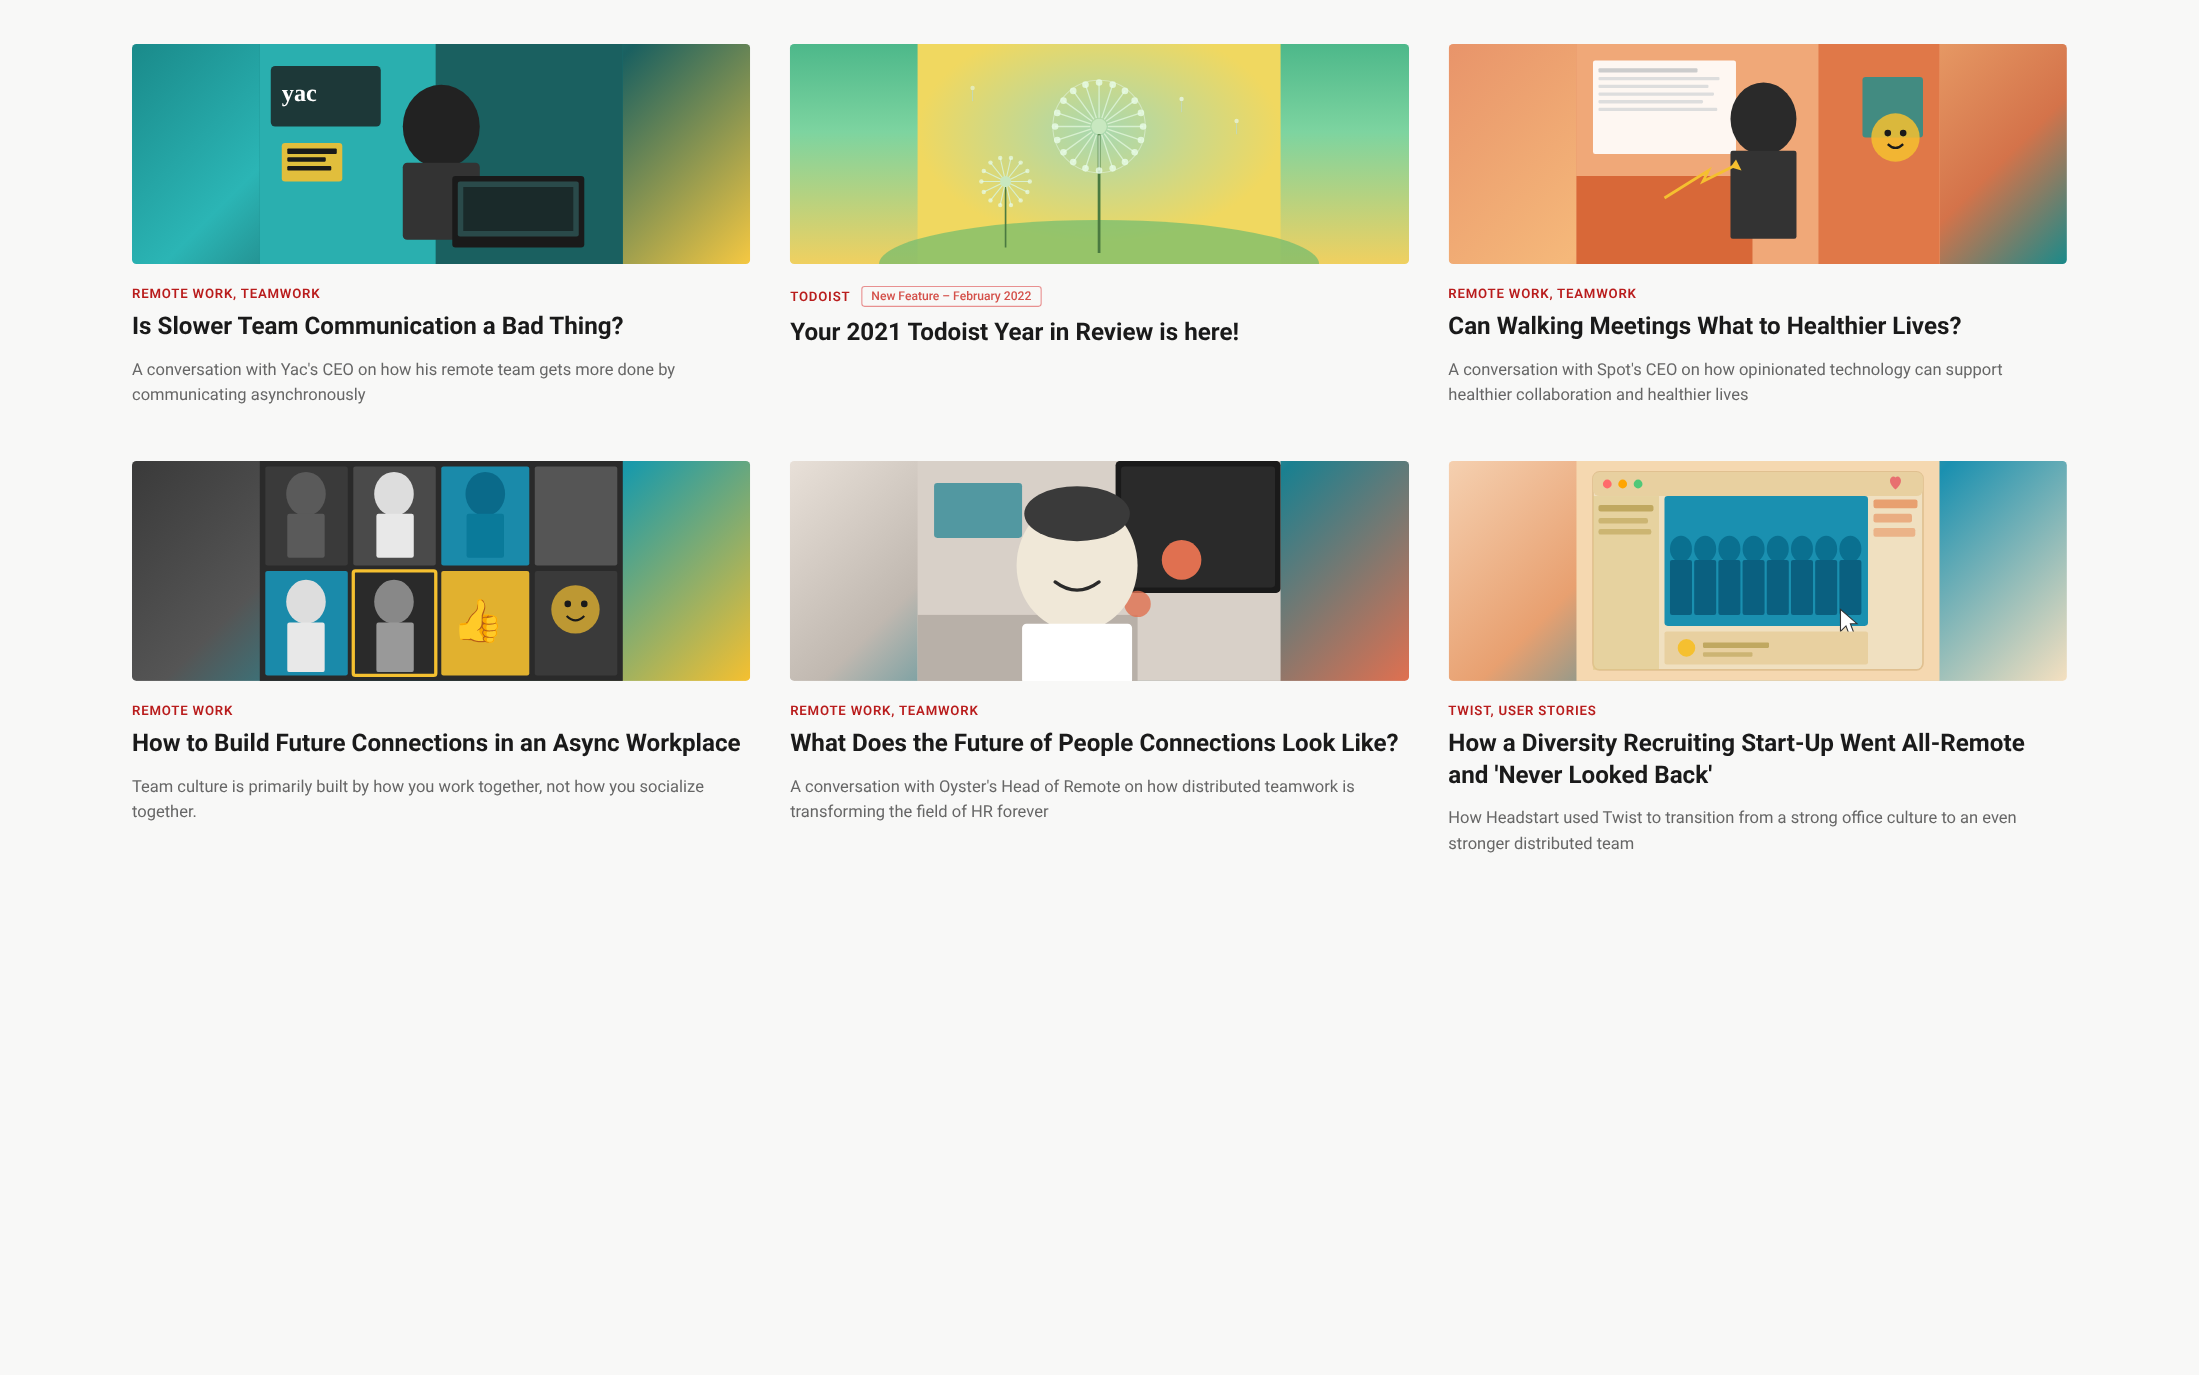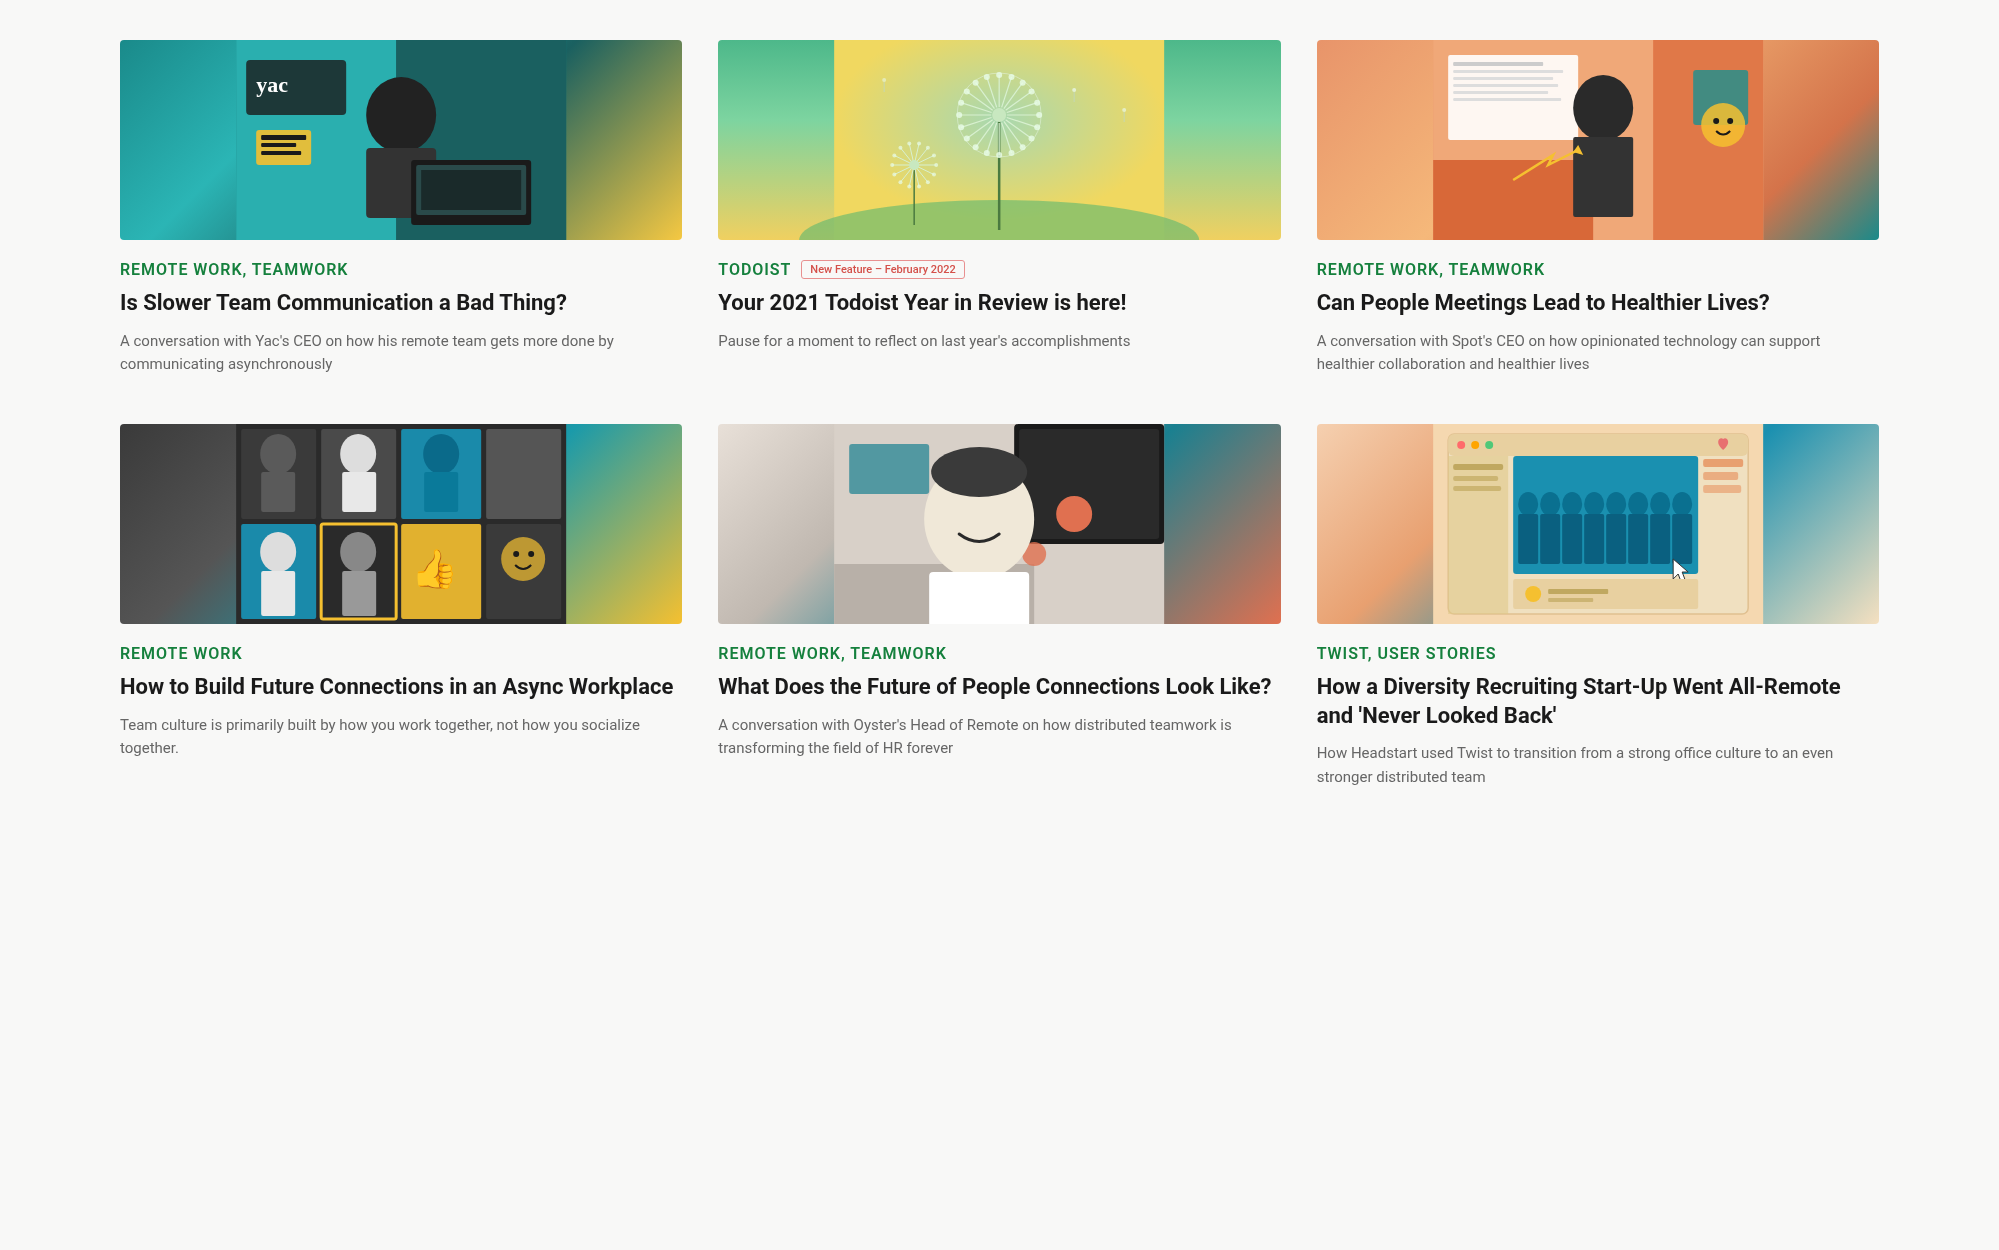--- a/index.html
+++ b/index.html
@@ -52,25 +52,25 @@
     .img-6 { background: linear-gradient(135deg, #f5d0b0 0%, #e8a070 30%, #1a90b0 60%, #f5e0c0 100%); }
 
     .card-meta {
       display: flex;
       align-items: center;
       gap: 10px;
       margin-bottom: 10px;
       flex-wrap: wrap;
     }
     .card-category {
-      font-size: 16px;
+      font-size: 12px;
       font-weight: 600;
       letter-spacing: 0.06em;
       text-transform: uppercase;
-      color: #15803d;
+      color: #b91c1c;
     }
     .card-badge {
       font-size: 11px;
       font-weight: 500;
       color: #d4504a;
       border: 1px solid #e89090;
       border-radius: 3px;
       padding: 2px 8px;
       white-space: nowrap;
     }
@@ -220,21 +220,20 @@
       <circle cx="50" cy="40" r="2" fill="#e8f8e8" opacity="0.6"></circle>
       <line x1="50" y1="42" x2="50" y2="52" stroke="#c0d8c0" stroke-width="0.8"></line>
     </svg>
         </div>
       </div>
       <div class="card-meta">
         <span class="card-category">TODOIST</span>
         <span class="card-badge">New Feature – February 2022</span>
       </div>
       <h2 class="card-title">Your 2021 Todoist Year in Review is here!</h2>
-      <p class="card-excerpt">Pause for a moment to reflect on last year's accomplishments</p>
     </div>
     <div class="card">
       <div class="card-image">
         <div class="card-image-inner img-3">
           <svg viewBox="0 0 330 200" xmlns="http://www.w3.org/2000/svg" width="100%" height="100%">
       <rect width="330" height="200" fill="#e8946a"></rect>
 
       <rect x="0" y="0" width="330" height="200" fill="#f0a878"></rect>
       <rect x="220" y="0" width="110" height="200" fill="#e07848"></rect>
       <rect x="0" y="120" width="160" height="80" fill="#d86838"></rect>
@@ -258,21 +257,21 @@
       <circle cx="290" cy="85" r="22" fill="#f5c030" opacity="0.85"></circle>
       <circle cx="283" cy="81" r="3" fill="#1a1a1a"></circle>
       <circle cx="297" cy="81" r="3" fill="#1a1a1a"></circle>
       <path d="M 283 91 Q 290 98 297 91" stroke="#1a1a1a" stroke-width="2" fill="none"></path>
     </svg>
         </div>
       </div>
       <div class="card-meta">
         <span class="card-category">REMOTE WORK, TEAMWORK</span>
       </div>
-      <h2 class="card-title">Can People Meetings Lead to Healthier Lives?</h2>
+      <h2 class="card-title">Can Walking Meetings What to Healthier Lives?</h2>
       <p class="card-excerpt">A conversation with Spot's CEO on how opinionated technology can support healthier collaboration and healthier lives</p>
     </div>
     <div class="card">
       <div class="card-image">
         <div class="card-image-inner img-4">
           <svg viewBox="0 0 330 200" xmlns="http://www.w3.org/2000/svg" width="100%" height="100%">
       <rect width="330" height="200" fill="#2a2a2a"></rect>
 
       <rect x="5" y="5" width="75" height="90" rx="2" fill="#3a3a3a"></rect>
       <rect x="85" y="5" width="75" height="90" rx="2" fill="#4a4a4a"></rect>

